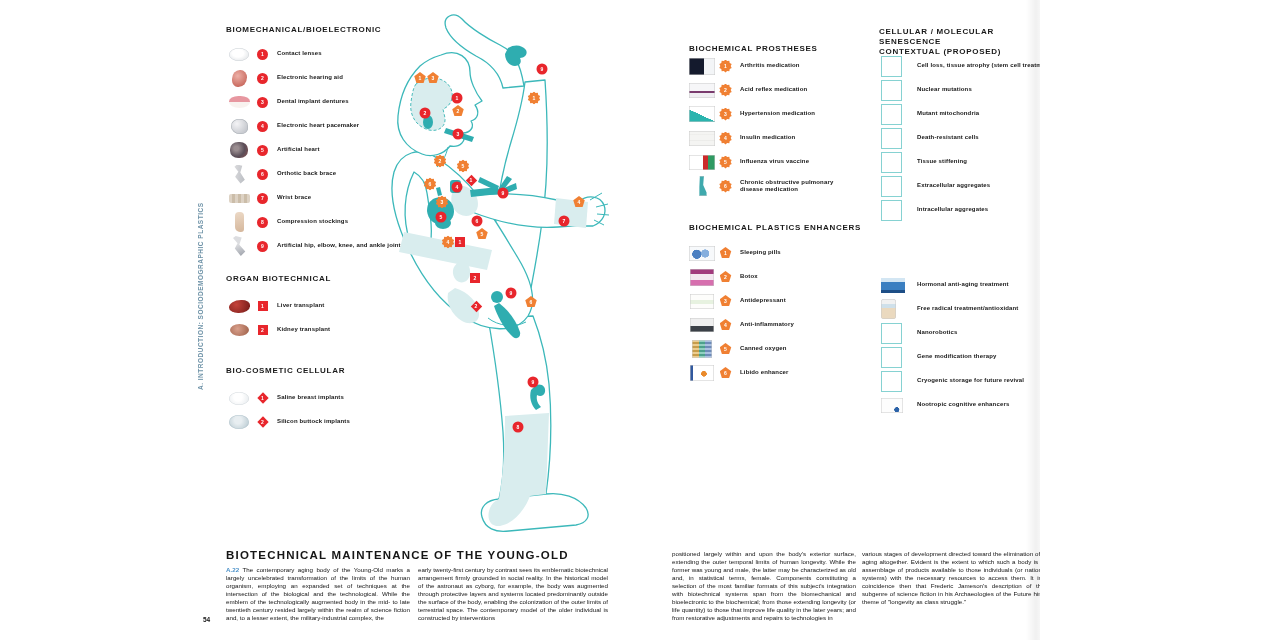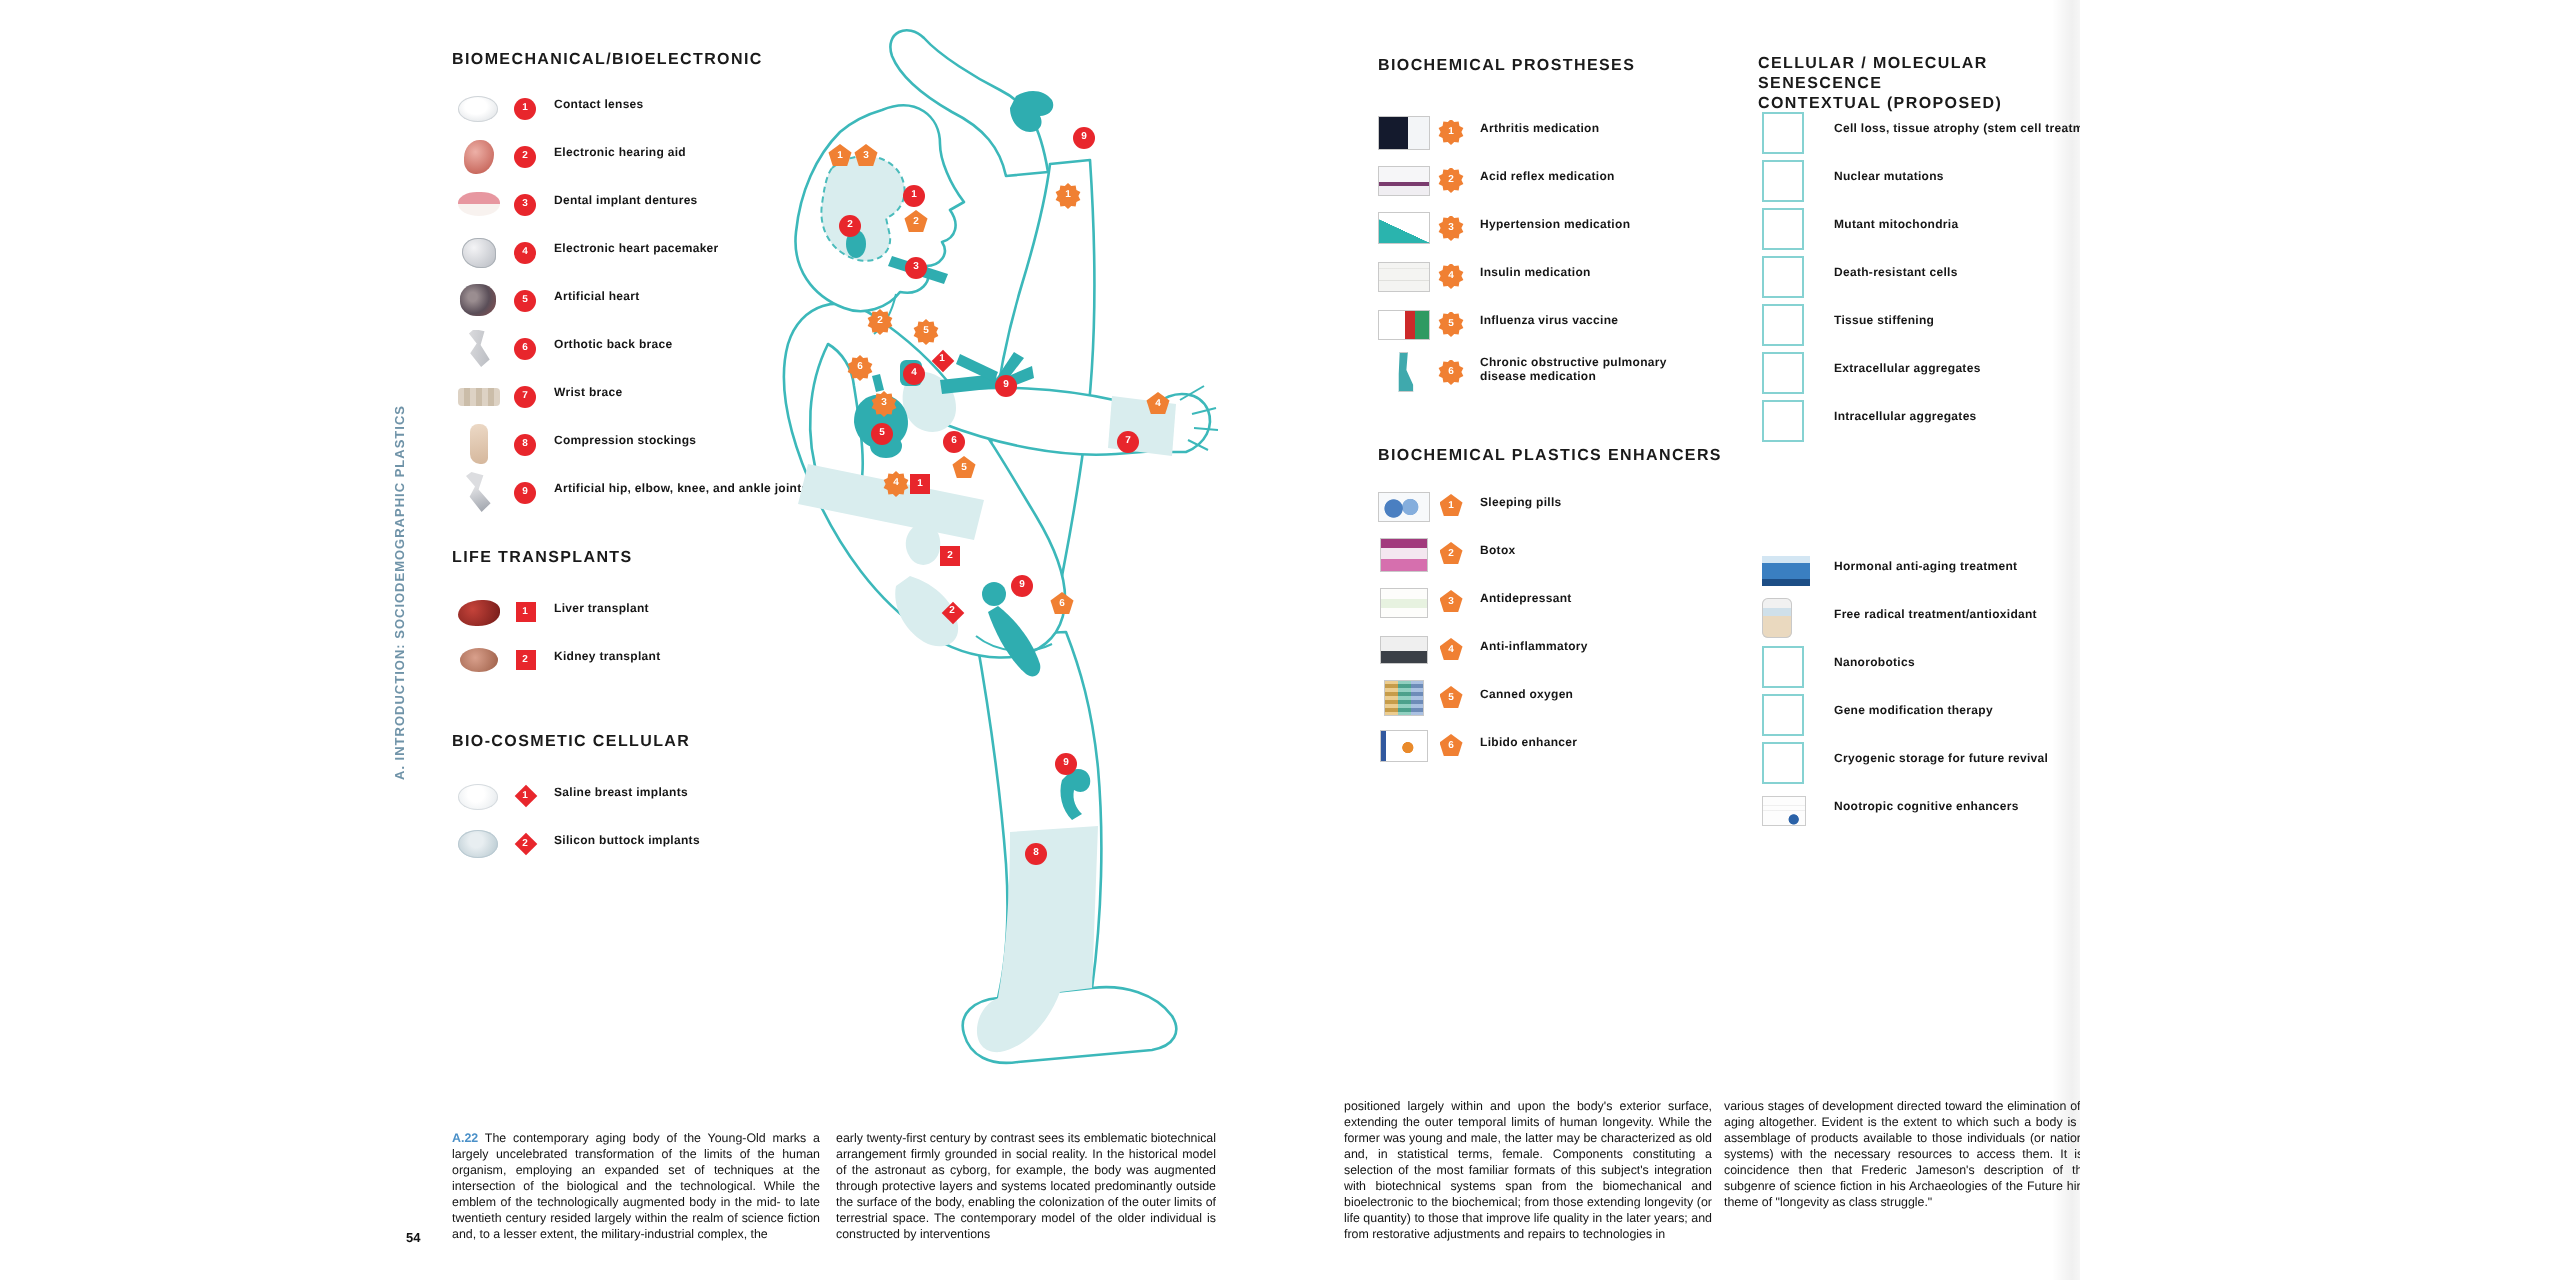--- a/index.html
+++ b/index.html
@@ -198,21 +198,21 @@
         </span>
         <span class="cell-badge">
           <span class="badge circle">
             <i>9</i>
           </span>
         </span>
         <span class="lbl">Artificial hip, elbow, knee, and ankle joints</span>
       </div>
     </div>
 
-  <div class="sec-head" style="left:226px;top:274px;">LIFE TRANSPLANTS</div>
+  <div class="sec-head" style="left:226px;top:274px;">ORGAN BIOTECHNICAL</div>
   <div class="list" style="left:224px;top:294px;">
 
       <div class="row">
         <span class="cell-thumb">
           <span class="thumb liver"></span>
         </span>
         <span class="cell-badge">
           <span class="badge square">
             <i>1</i>
           </span>
@@ -430,21 +430,21 @@
         <div class="marker pentagon" style="left: 482px; top: 234px;">
           <i>5</i>
         </div>
 
         <div class="marker pentagon" style="left: 531px; top: 302px;">
           <i>6</i>
         </div>
       </div>
   </div>
 
-  <div class="sec-head" style="left:689px;top:28px;">BIOCHEMICAL PROSTHESES</div>
+  <div class="sec-head" style="left:689px;top:44px;">BIOCHEMICAL PROSTHESES</div>
   <div class="list" style="left:687px;top:54px;">
 
       <div class="row">
         <span class="cell-thumb">
           <span class="thumb box arthritis"></span>
         </span>
         <span class="cell-badge">
           <span class="badge flower">
             <i>1</i>
           </span>
@@ -681,20 +681,21 @@
       </div>
 
       <div class="row">
         <span class="cell-thumb left">
           <span class="thumb nootropic"></span>
         </span>
         <span class="lbl" style="margin-left:10px;">Nootropic cognitive enhancers</span>
       </div>
     </div>
 
+  <div class="art-title" style="left:226px;top:549px;">BIOTECHNICAL MAINTENANCE OF THE YOUNG-OLD</div>
   <div class="col" style="left:226px;top:566px;width:184px;">
     <span class="ref">A.22</span>
     <span>The contemporary aging body of the Young-Old marks a largely uncelebrated transformation of the limits of the human organism, employing an expanded set of techniques at the intersection of the biological and the technological. While the emblem of the technologically augmented body in the mid- to late twentieth century resided largely within the realm of science fiction and, to a lesser extent, the military-industrial complex, the</span>
   </div>
   <div class="col" style="left:418px;top:566px;width:190px;">early twenty-first century by contrast sees its emblematic biotechnical arrangement firmly grounded in social reality. In the historical model of the astronaut as cyborg, for example, the body was augmented through protective layers and systems located predominantly outside the surface of the body, enabling the colonization of the outer limits of terrestrial space. The contemporary model of the older individual is constructed by interventions</div>
   <div class="col" style="left:672px;top:550px;width:184px;">positioned largely within and upon the body's exterior surface, extending the outer temporal limits of human longevity. While the former was young and male, the latter may be characterized as old and, in statistical terms, female. Components constituting a selection of the most familiar formats of this subject's integration with biotechnical systems span from the biomechanical and bioelectronic to the biochemical; from those extending longevity (or life quantity) to those that improve life quality in the later years; and from restorative adjustments and repairs to technologies in</div>
   <div class="col" style="left:862px;top:550px;width:216px;">various stages of development directed toward the elimination of the effects of aging altogether. Evident is the extent to which such a body is formed as an assemblage of products available to those individuals (or national healthcare systems) with the necessary resources to access them. It is perhaps no coincidence then that Frederic Jameson's description of the "longevity" subgenre of science fiction in his Archaeologies of the Future hinges upon the theme of "longevity as class struggle."</div>
 
   <div class="pagenum" style="left:203px;top:616px;">54</div>
   <div class="pagenum" style="left:1060px;top:616px;">55</div>

